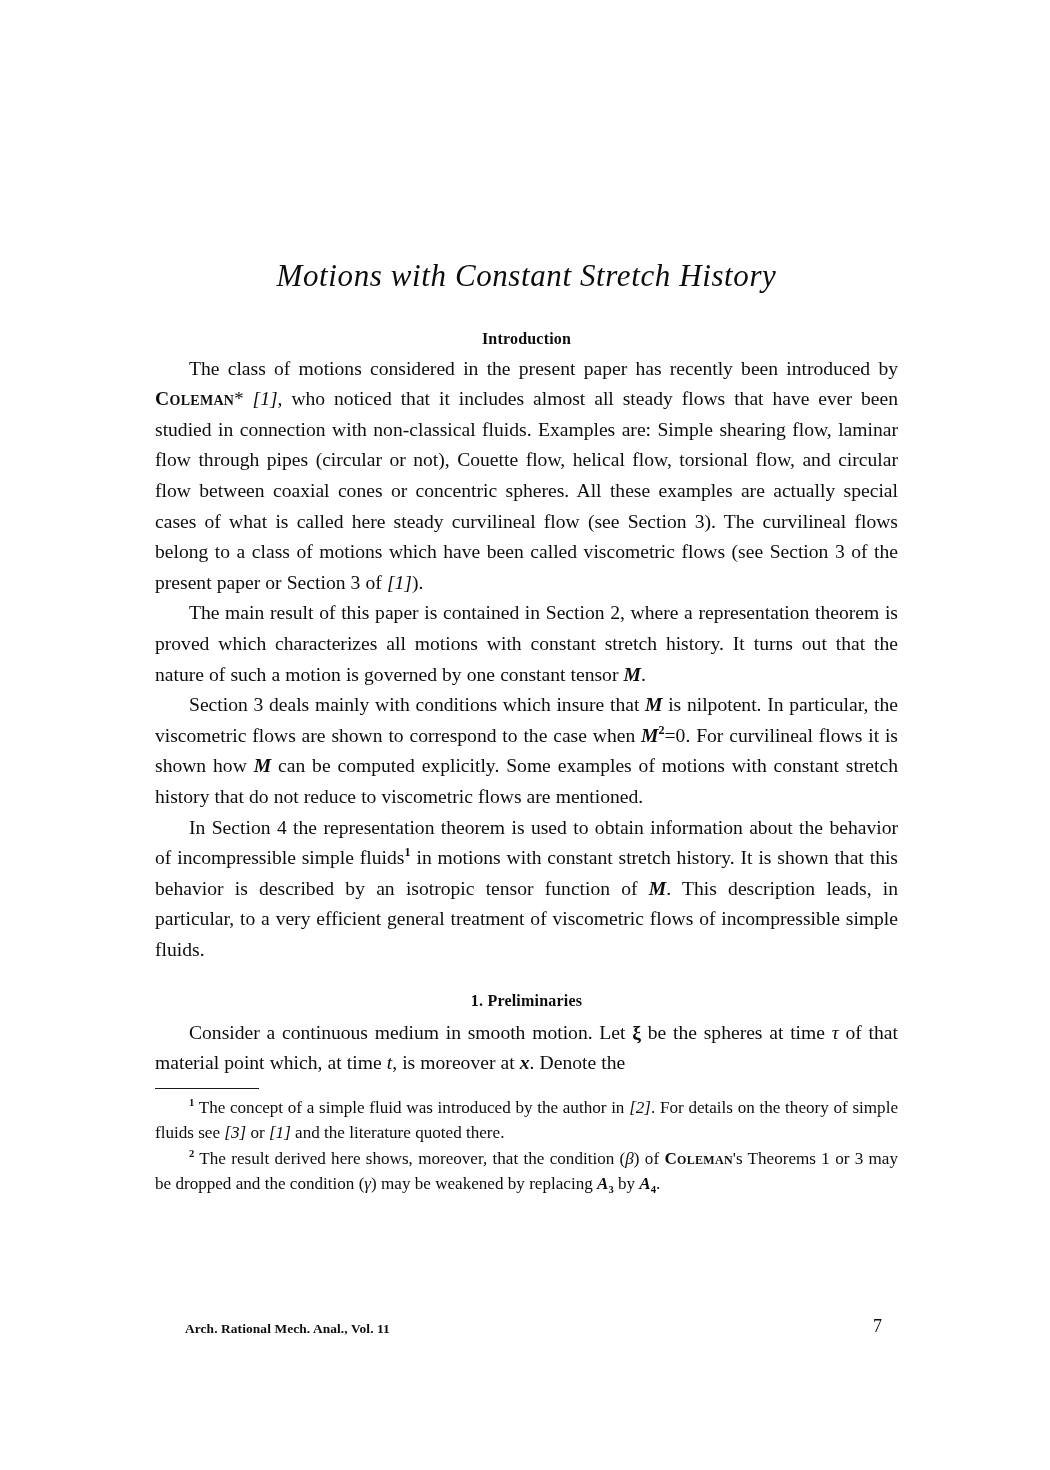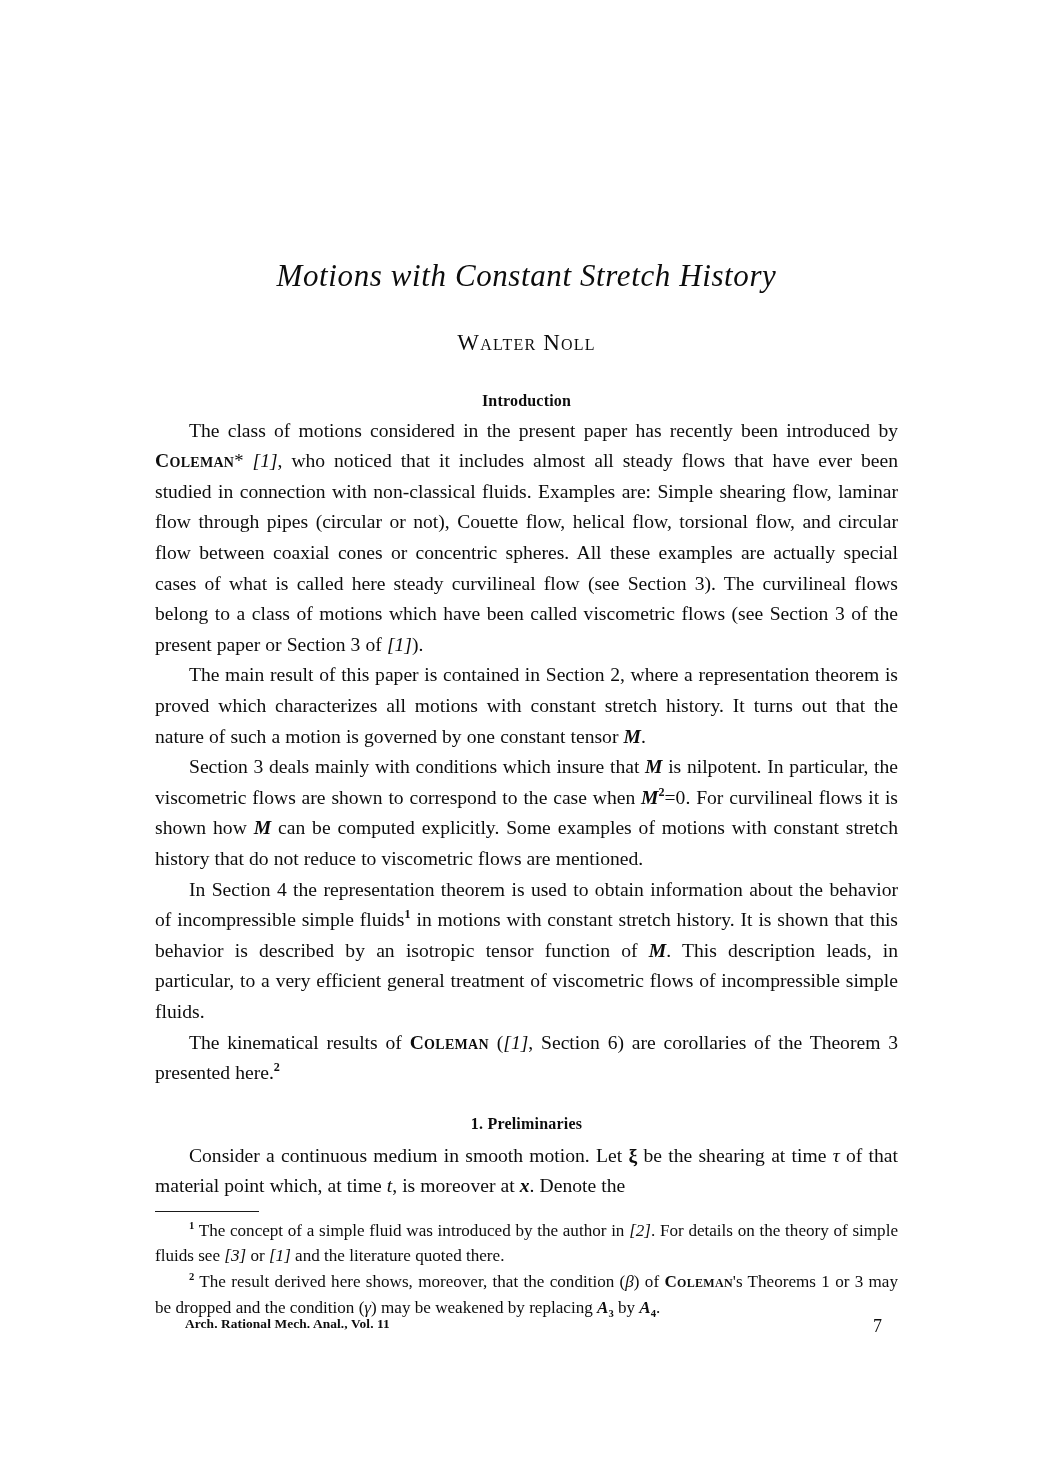--- a/index.html
+++ b/index.html
@@ -115,21 +115,21 @@
     text-indent: 34px;
   }
 
   
   .footer {
     position: absolute;
     left: 155px;
     top: 1316px;
     width: 743px;
     display: flex;
-    align-items: flex-start;
+    align-items: flex-end;
     justify-content: space-between;
     font-size: 13.4px;
   }
   .footer .journal {
     margin-left: 30px;
     letter-spacing: 0.1px;
     font-weight: 600;
   }
   .footer .pageno {
     font-size: 18px;
@@ -137,38 +137,36 @@
   }
 </style>
 </head>
 <body>
 
 <div class="page">
   <div class="content">
 
     <h1 class="title">Motions with Constant Stretch History</h1>
 
-    <div class="author">Walter Noll</div>
 
     <h2 class="heading">Introduction</h2>
 
     <p class="body first"><span>The class of motions considered in the present paper has recently been introduced by </span><span class="sc">Coleman</span><span class="star">*</span><span> </span><span class="it">[1]</span><span>, who noticed that it includes almost all steady flows that have ever been studied in connection with non-classical fluids.  Examples are: Simple shearing flow, laminar flow through pipes (circular or not), Couette flow, helical flow, torsional flow, and circular flow between coaxial cones or concentric spheres.  All these examples are actually special cases of what is called here steady curvilineal flow (see Section 3).  The curvilineal flows belong to a class of motions which have been called viscometric flows (see Section 3 of the present paper or Section 3 of </span><span class="it">[1]</span><span>).</span></p>
 
     <p class="body"><span>The main result of this paper is contained in Section 2, where a representation theorem is proved which characterizes all motions with constant stretch history.  It turns out that the nature of such a motion is governed by one constant tensor </span><span class="bi">M</span><span>.</span></p>
 
     <p class="body"><span>Section 3 deals mainly with conditions which insure that </span><span class="bi">M</span><span> is nilpotent.  In particular, the viscometric flows are shown to correspond to the case when </span><span class="bi">M</span><sup class="pw">2</sup><span>=0.  For curvilineal flows it is shown how </span><span class="bi">M</span><span> can be computed explicitly.  Some examples of motions with constant stretch history that do not reduce to viscometric flows are mentioned.</span></p>
 
     <p class="body"><span>In Section 4 the representation theorem is used to obtain information about the behavior of incompressible simple fluids</span><sup class="fn">1</sup><span> in motions with constant stretch history.  It is shown that this behavior is described by an isotropic tensor function of </span><span class="bi">M</span><span>.  This description leads, in particular, to a very efficient general treatment of viscometric flows of incompressible simple fluids.</span></p>
 
-    <p class="body"><span>The kinematical results of </span><span class="sc">Coleman</span><span> (</span><span class="it">[1]</span><span>, Section 6) are corollaries of the Theorem 3 presented here.</span><sup class="fn">2</sup></p>
 
     <h2 class="heading sec">1. Preliminaries</h2>
 
 
-    <p class="body"><span>Consider a continuous medium in smooth motion.  Let </span><span class="b">ξ</span><span> be the shearing at time </span><span class="it">τ</span><span> of that material point which, at time </span><span class="it">t</span><span>, is moreover at </span><span class="bi">x</span><span>.  Denote the</span></p>
+    <p class="body"><span>Consider a continuous medium in smooth motion.  Let </span><span class="b">ξ</span><span> be the spheres at time </span><span class="it">τ</span><span> of that material point which, at time </span><span class="it">t</span><span>, is moreover at </span><span class="bi">x</span><span>.  Denote the</span></p>
 
     <div class="fnrule"></div>
 
     <div class="footnotes">
 
 
       <p class="fnote"><sup class="fn">1</sup><span> </span><span>The concept of a simple fluid was introduced by the author in </span><span class="it">[2]</span><span>.  For details on the theory of simple fluids see </span><span class="it">[3]</span><span> or </span><span class="it">[1]</span><span> and the literature quoted there.</span></p>
 
       <p class="fnote"><sup class="fn">2</sup><span> </span><span>The result derived here shows, moreover, that the condition (</span><span class="it">β</span><span>) of </span><span class="sc">Coleman</span><span>'s Theorems 1 or 3 may be dropped and the condition (</span><span class="it">γ</span><span>) may be weakened by replacing </span><span class="bi">A</span><sub class="sb">3</sub><span> by </span><span class="bi">A</span><sub class="sb">4</sub><span>.</span></p>
 

